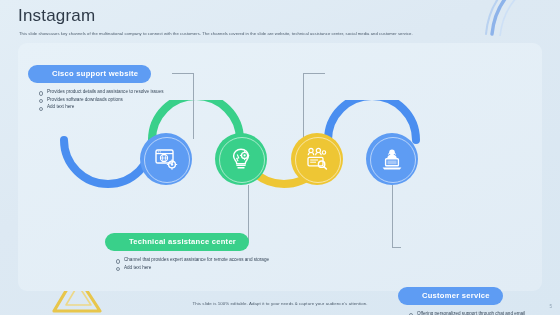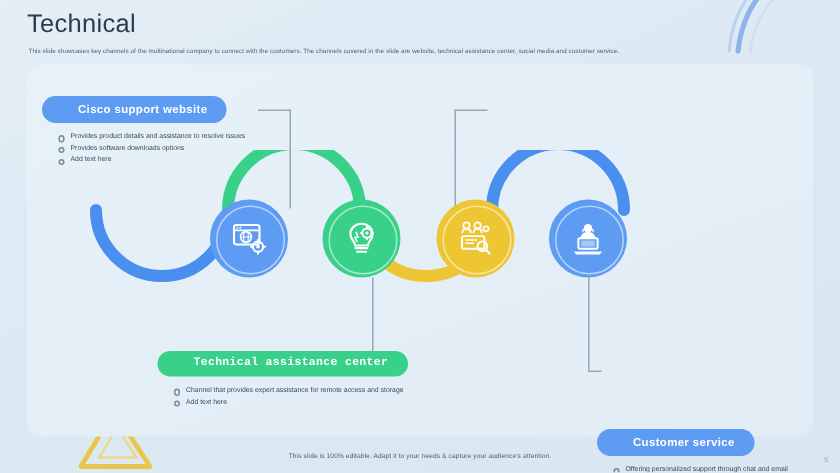--- a/index.html
+++ b/index.html
@@ -52,21 +52,21 @@
   .conn.h{height:1px;}
   
   .card{position:absolute;}
   .pill{
     display:inline-block;border-radius:11px;
     padding:4px 13px 5px 24px;
     font-size:7.6px;font-weight:bold;color:#ffffff;letter-spacing:.25px;
     white-space:nowrap;
   }
   .pill.blue{background:#5e9cf3;}
-  .pill.green{background:#39d08a;font-family:Liberation Mono, monospace;}
+  .pill.green{background:#39d08a;}
   .pill.yellow{background:#eec634;}
   ul.bul{
     list-style:none;margin:6px 0 0 0;padding:0;
   }
   ul.bul li{
     position:relative;padding-left:9px;
     font-size:4.6px;line-height:6.4px;color:#38485a;margin-bottom:1.3px;
   }
   ul.bul li:before{
     content:"";position:absolute;left:1px;top:2.2px;
@@ -100,21 +100,21 @@
     <path d="M10 68 C14 30 42 4 92 2" fill="none" stroke="#7fa9e8" stroke-width="3.4" stroke-linecap="round" opacity=".85"></path>
     <path d="M4 68 C8 26 40 -2 96 -2" fill="none" stroke="#a9c7f0" stroke-width="2" stroke-linecap="round" opacity=".7"></path>
     <path d="M18 70 C22 34 48 10 94 8" fill="none" stroke="#c9ddf6" stroke-width="1.6" stroke-linecap="round" opacity=".8"></path>
   </svg>
 
   <svg class="tri" viewBox="0 0 62 42">
     <path d="M8 40 L30 3 L54 40 Z" fill="none" stroke="#e8c23d" stroke-width="3.2" stroke-linejoin="round" opacity=".92"></path>
     <path d="M20 34 L32 14 L45 34 Z" fill="none" stroke="#f1d163" stroke-width="1.6" stroke-linejoin="round" opacity=".75"></path>
   </svg>
 
-  <div class="title">Technical</div>
+  <div class="title">Instagram</div>
   <div class="subtitle">This slide showcases key channels of the multinational company to connect with the customers. The channels covered in the slide are website, technical assistance center, social media and customer service.</div>
 
   <div class="canvas"></div>
 
   <svg class="wave" viewBox="0 0 524 110">
 
     <path d="M46 40 A44 44 0 0 0 134 40" fill="none" stroke="#4a8ef0" stroke-width="8" stroke-linecap="round"></path>
 
     <path d="M134 40 A44 44 0 0 1 222 40" fill="none" stroke="#39d08a" stroke-width="8" stroke-linecap="round"></path>
 

